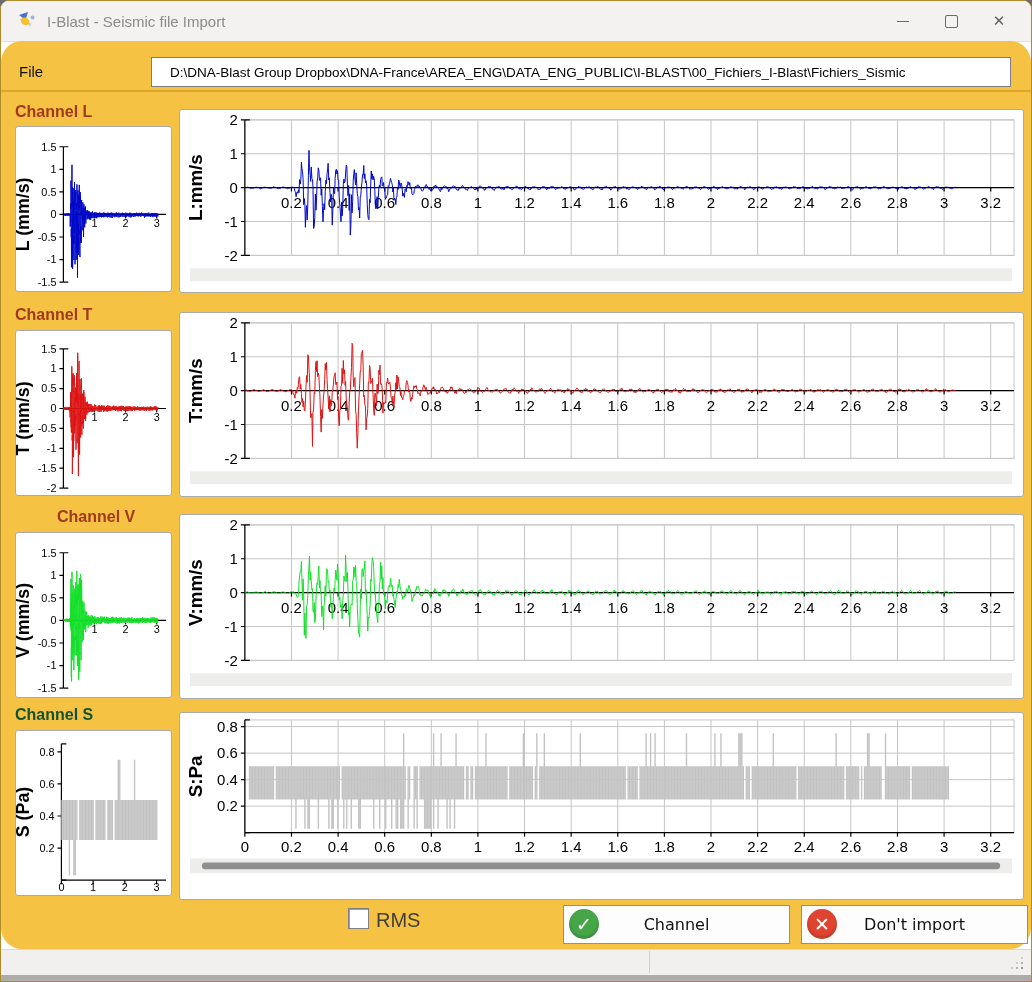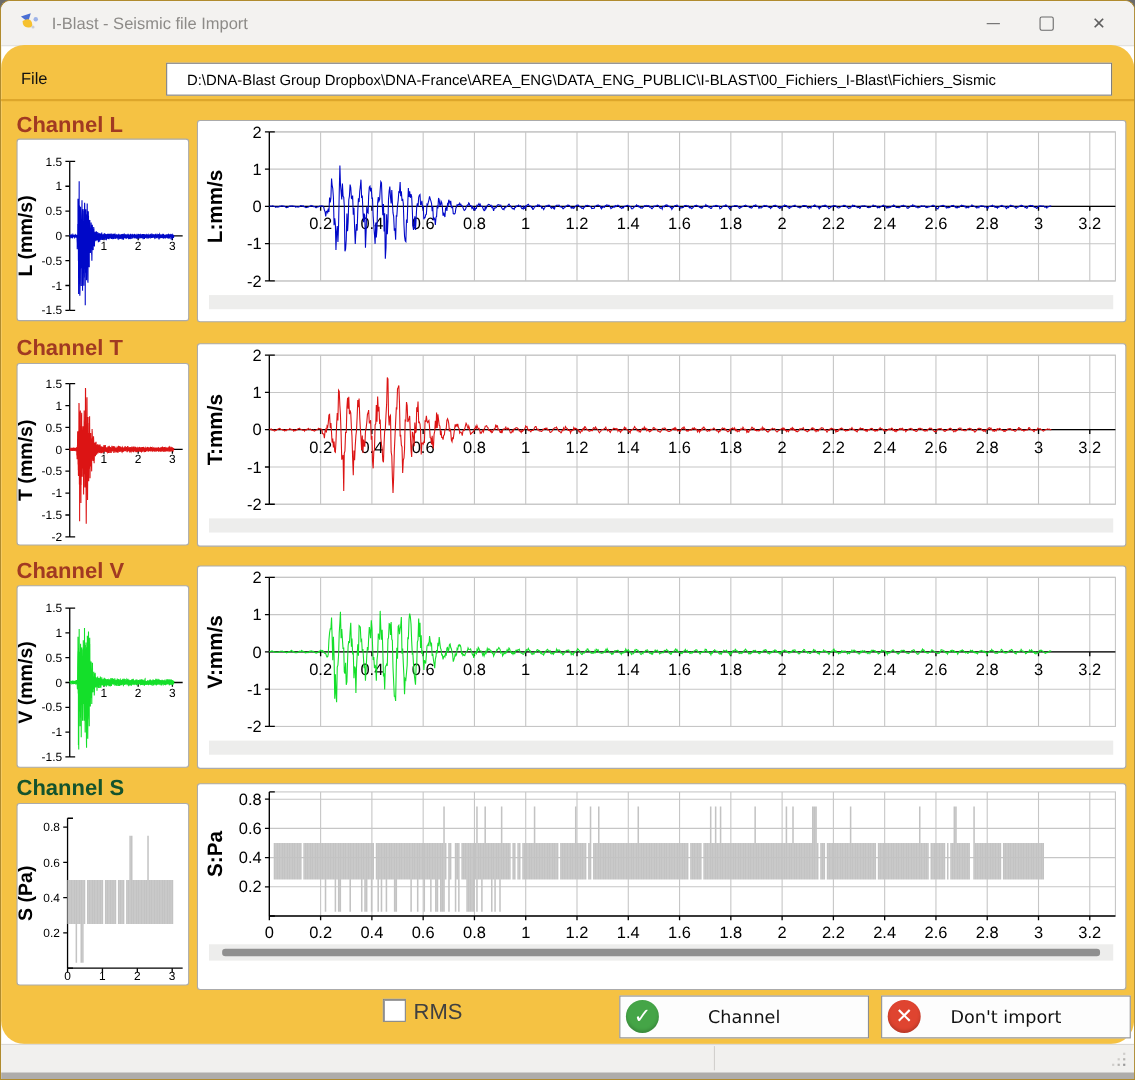--- a/index.html
+++ b/index.html
@@ -14,21 +14,21 @@
   .maxbox{width:11px;height:11px;border:1.4px solid #6a6a6a;border-radius:2px;}
   .minline{width:12px;height:0;border-top:1.6px solid #6a6a6a;}
 
   .body{position:absolute;left:0;top:40px;width:100%;height:908px;background:#f5c243;border-radius:21px;}
   .file-label{position:absolute;left:18px;top:22px;font-size:15px;color:#111;}
   .file-input{position:absolute;left:150px;top:16px;width:860px;height:30px;background:#fff;
               border:1px solid #7e7e7e;border-radius:0;font-size:13.5px;color:#000;padding:0 18px;
               white-space:nowrap;overflow:hidden;box-sizing:border-box;font-family:"Liberation Sans",sans-serif;}
   .file-rule{position:absolute;left:0;top:49px;width:100%;height:2px;background:#dda62b;}
 
-  .channel-title{position:absolute;left:14px;font-size:20px;font-weight:bold;color:#a13a22;}
+  .channel-title{position:absolute;left:14px;font-size:16px;font-weight:bold;color:#a13a22;}
   .panel{position:absolute;background:#fff;border:1px solid #ababab;border-radius:3px;box-sizing:border-box;overflow:hidden;}
   .panel svg{position:absolute;left:0;top:0;}
 
   .footer-rms-box{position:absolute;left:347px;top:867px;width:19px;height:19px;background:#fff;
                   border:1px solid #828282;box-shadow:inset 1px 1px 0 #9d9d9d;}
   .footer-rms-label{position:absolute;left:375px;top:868px;font-size:20px;color:#404040;}
   .big-btn{position:absolute;top:864px;width:225px;height:37px;background:#fdfdfd;border:1px solid #8f8f8f;
            display:flex;align-items:center;justify-content:center;font-size:16px;color:#111;cursor:default;
            font-family:"DejaVu Sans",sans-serif;}
   .btn-circle{position:absolute;left:5px;top:3px;width:30px;height:30px;border-radius:50%;
@@ -281,21 +281,21 @@
           <line x1="765.909090909091" y1="78.5" x2="765.909090909091" y2="82.5" stroke="#000" stroke-width="1.2"></line>
           <text x="765.909090909091" y="99.5" font-size="15" text-anchor="middle" font-family="&quot;Liberation Sans&quot;,sans-serif" fill="#000">3</text>
           <line x1="812.6363636363637" y1="78.5" x2="812.6363636363637" y2="82.5" stroke="#000" stroke-width="1.2"></line>
           <text x="812.6363636363637" y="99.5" font-size="15" text-anchor="middle" font-family="&quot;Liberation Sans&quot;,sans-serif" fill="#000">3.2</text>
           <text x="22" y="78.5" font-size="19" text-anchor="middle" font-family="&quot;Liberation Sans&quot;,sans-serif" fill="#000" font-weight="700" transform="rotate(-90 22 78.5)">T:mm/s</text>
           <path d="M65.0 78.4L65.6 77.9L66.2 78.2L66.8 77.8L67.3 78.8L67.9 79.0L68.5 78.5L69.1 79.4L69.7 79.7L70.3 79.0L70.8 79.4L71.4 79.1L72.0 78.3L72.6 78.1L73.2 78.0L73.8 77.4L74.3 77.2L74.9 77.6L75.5 78.2L76.1 78.3L76.7 78.3L77.3 78.9L77.9 78.7L78.4 79.1L79.0 79.7L79.6 78.9L80.2 79.4L80.8 78.6L81.4 78.4L81.9 78.4L82.5 78.3L83.1 78.0L83.7 77.4L84.3 78.1L84.9 78.1L85.4 78.6L86.0 78.4L86.6 78.9L87.2 79.8L87.8 78.9L88.4 79.5L88.9 79.2L89.5 78.6L90.1 78.8L90.7 78.0L91.3 77.7L91.9 77.5L92.5 77.1L93.0 77.9L93.6 78.0L94.2 78.3L94.8 78.6L95.4 79.0L96.0 78.9L96.5 78.7L97.1 79.8L97.7 78.6L98.3 78.8L98.9 78.7L99.5 78.0L100.0 78.1L100.6 77.3L101.2 78.1L101.8 78.1L102.4 77.9L103.0 78.2L103.6 78.9L104.1 79.0L104.7 79.2L105.3 78.8L105.9 79.9L106.5 79.4L107.1 79.2L107.6 78.7L108.2 78.6L108.8 78.5L109.4 77.7L110.0 77.2L110.6 77.8L111.1 77.4L111.7 77.6L112.3 78.0L112.9 78.4L113.5 82.2L114.1 82.2L114.6 82.5L115.2 86.2L115.8 79.3L116.4 78.1L117.0 81.1L117.6 75.2L118.2 76.3L118.7 72.3L119.3 65.0L119.9 64.5L120.5 77.0L121.1 72.3L121.7 81.4L122.2 90.3L122.8 86.5L123.4 94.8L124.0 89.4L124.6 98.5L125.2 99.2L125.7 90.1L126.3 74.1L126.9 63.2L127.5 70.1L128.1 42.2L128.7 43.2L129.3 56.7L129.8 65.0L130.4 82.6L131.0 106.0L131.6 104.0L132.2 101.7L132.8 134.9L133.3 100.3L133.9 97.9L134.5 80.4L135.1 81.6L135.7 58.1L136.3 49.1L136.8 59.2L137.4 48.2L138.0 64.3L138.6 60.7L139.2 63.1L139.8 76.7L140.3 84.3L140.9 104.5L141.5 120.4L142.1 97.6L142.7 106.5L143.3 93.1L143.9 83.8L144.4 79.7L145.0 67.2L145.6 51.2L146.2 57.7L146.8 49.9L147.4 67.5L147.9 76.7L148.5 85.9L149.1 97.1L149.7 83.8L150.3 99.9L150.9 87.6L151.4 93.4L152.0 93.6L152.6 80.3L153.2 77.1L153.8 71.9L154.4 64.4L155.0 62.9L155.5 60.5L156.1 72.3L156.7 72.3L157.3 69.8L157.9 87.7L158.5 84.3L159.0 106.8L159.6 114.0L160.2 98.4L160.8 97.2L161.4 74.1L162.0 72.8L162.5 55.9L163.1 71.1L163.7 48.0L164.3 61.6L164.9 57.5L165.5 73.3L166.0 69.2L166.6 86.2L167.2 92.2L167.8 95.7L168.4 106.9L169.0 108.4L169.6 90.1L170.1 80.0L170.7 77.8L171.3 65.5L171.9 55.0L172.5 30.6L173.1 31.9L173.6 64.8L174.2 74.6L174.8 66.3L175.4 65.3L176.0 98.9L176.6 102.5L177.1 121.2L177.7 136.7L178.3 121.7L178.9 98.2L179.5 84.7L180.1 71.3L180.7 58.8L181.2 59.1L181.8 40.9L182.4 39.6L183.0 37.8L183.6 53.9L184.2 84.8L184.7 83.1L185.3 92.6L185.9 94.3L186.5 118.2L187.1 106.4L187.7 104.5L188.2 96.5L188.8 69.8L189.4 70.2L190.0 53.1L190.6 56.3L191.2 71.4L191.7 70.2L192.3 68.3L192.9 65.9L193.5 82.6L194.1 96.8L194.7 103.5L195.3 81.0L195.8 81.4L196.4 86.1L197.0 93.6L197.6 71.9L198.2 81.6L198.8 79.8L199.3 57.9L199.9 62.1L200.5 52.7L201.1 71.9L201.7 71.5L202.3 73.4L202.8 78.7L203.4 101.2L204.0 90.6L204.6 90.7L205.2 91.8L205.8 89.8L206.3 90.8L206.9 70.4L207.5 70.8L208.1 65.7L208.7 70.7L209.3 71.9L209.9 70.7L210.4 70.0L211.0 76.0L211.6 85.9L212.2 86.2L212.8 92.0L213.4 84.1L213.9 92.8L214.5 95.7L215.1 83.0L215.7 79.8L216.3 70.4L216.9 77.3L217.4 62.7L218.0 76.8L218.6 64.4L219.2 69.2L219.8 74.5L220.4 75.0L221.0 83.5L221.5 79.3L222.1 85.6L222.7 85.5L223.3 87.7L223.9 83.6L224.5 83.3L225.0 78.5L225.6 78.1L226.2 77.5L226.8 69.9L227.4 68.4L228.0 70.2L228.5 72.9L229.1 80.0L229.7 77.6L230.3 80.3L230.9 88.0L231.5 89.4L232.0 85.4L232.6 87.1L233.2 82.3L233.8 77.7L234.4 73.6L235.0 75.3L235.6 74.0L236.1 75.0L236.7 73.2L237.3 76.6L237.9 77.3L238.5 81.6L239.1 80.7L239.6 80.8L240.2 81.5L240.8 83.9L241.4 79.9L242.0 78.7L242.6 79.1L243.1 77.4L243.7 75.0L244.3 72.6L244.9 73.7L245.5 75.8L246.1 77.4L246.7 75.1L247.2 76.7L247.8 79.8L248.4 82.6L249.0 82.0L249.6 81.2L250.2 81.0L250.7 80.1L251.3 80.1L251.9 77.5L252.5 77.2L253.1 75.5L253.7 77.0L254.2 74.6L254.8 76.4L255.4 77.8L256.0 77.3L256.6 78.4L257.2 81.7L257.7 81.0L258.3 81.5L258.9 79.7L259.5 78.9L260.1 80.5L260.7 78.1L261.3 76.9L261.8 75.2L262.4 75.1L263.0 74.8L263.6 76.2L264.2 76.6L264.8 78.9L265.3 79.3L265.9 78.7L266.5 80.1L267.1 79.1L267.7 81.2L268.3 80.9L268.8 79.5L269.4 78.6L270.0 77.5L270.6 77.8L271.2 74.7L271.8 76.0L272.4 74.6L272.9 75.1L273.5 78.5L274.1 78.1L274.7 79.2L275.3 80.8L275.9 81.0L276.4 78.8L277.0 81.6L277.6 79.2L278.2 77.9L278.8 77.8L279.4 77.9L279.9 77.1L280.5 76.1L281.1 77.9L281.7 77.8L282.3 76.9L282.9 77.3L283.4 78.1L284.0 79.4L284.6 81.2L285.2 81.5L285.8 80.9L286.4 79.0L287.0 80.4L287.5 79.1L288.1 77.7L288.7 77.7L289.3 77.3L289.9 76.6L290.5 76.7L291.0 76.9L291.6 77.7L292.2 77.9L292.8 79.6L293.4 79.2L294.0 80.4L294.5 81.1L295.1 79.1L295.7 80.0L296.3 79.3L296.9 78.2L297.5 78.0L298.1 77.0L298.6 75.2L299.2 76.1L299.8 75.7L300.4 77.7L301.0 79.2L301.6 78.4L302.1 78.9L302.7 79.9L303.3 80.5L303.9 79.2L304.5 79.1L305.1 79.1L305.6 79.0L306.2 77.6L306.8 76.5L307.4 75.5L308.0 75.5L308.6 77.5L309.1 77.8L309.7 78.7L310.3 78.2L310.9 79.7L311.5 79.7L312.1 79.6L312.7 80.1L313.2 80.1L313.8 79.2L314.4 78.1L315.0 78.5L315.6 77.5L316.2 77.5L316.7 77.1L317.3 77.7L317.9 77.0L318.5 78.6L319.1 78.5L319.7 78.9L320.2 79.3L320.8 80.8L321.4 80.9L322.0 80.5L322.6 79.9L323.2 79.2L323.8 77.7L324.3 77.6L324.9 76.7L325.5 76.7L326.1 76.9L326.7 76.1L327.3 77.5L327.8 78.2L328.4 78.9L329.0 80.1L329.6 80.0L330.2 80.6L330.8 81.4L331.3 80.8L331.9 78.9L332.5 79.3L333.1 77.0L333.7 78.6L334.3 77.6L334.8 75.6L335.4 76.5L336.0 77.1L336.6 77.7L337.2 79.2L337.8 79.2L338.4 78.7L338.9 79.7L339.5 81.4L340.1 79.3L340.7 79.6L341.3 78.9L341.9 78.9L342.4 76.7L343.0 78.1L343.6 77.0L344.2 77.6L344.8 77.5L345.4 78.2L345.9 78.5L346.5 78.4L347.1 80.3L347.7 80.0L348.3 81.4L348.9 80.3L349.5 79.1L350.0 79.8L350.6 77.9L351.2 77.1L351.8 78.2L352.4 75.7L353.0 75.9L353.5 77.2L354.1 77.7L354.7 78.6L355.3 78.5L355.9 79.6L356.5 79.8L357.0 79.8L357.6 79.5L358.2 79.0L358.8 79.3L359.4 79.3L360.0 77.4L360.5 76.6L361.1 76.8L361.7 77.8L362.3 76.0L362.9 76.9L363.5 77.7L364.1 78.1L364.6 79.2L365.2 80.3L365.8 81.3L366.4 80.4L367.0 80.0L367.6 78.6L368.1 78.2L368.7 78.5L369.3 78.3L369.9 77.9L370.5 77.4L371.1 76.8L371.6 76.1L372.2 77.9L372.8 78.4L373.4 79.6L374.0 78.4L374.6 79.3L375.2 80.4L375.7 81.0L376.3 79.5L376.9 78.9L377.5 78.4L378.1 77.9L378.7 77.2L379.2 77.6L379.8 77.2L380.4 77.6L381.0 78.4L381.6 77.5L382.2 77.9L382.7 79.9L383.3 78.8L383.9 79.4L384.5 80.1L385.1 80.9L385.7 79.0L386.2 79.4L386.8 78.6L387.4 78.2L388.0 77.8L388.6 76.3L389.2 77.3L389.8 76.8L390.3 78.5L390.9 78.4L391.5 78.5L392.1 79.2L392.7 80.5L393.3 80.2L393.8 81.3L394.4 79.1L395.0 79.1L395.6 78.3L396.2 78.0L396.8 77.5L397.3 76.8L397.9 75.7L398.5 76.7L399.1 77.5L399.7 77.6L400.3 79.6L400.9 79.1L401.4 78.9L402.0 80.5L402.6 79.7L403.2 80.5L403.8 79.0L404.4 78.0L404.9 77.2L405.5 77.4L406.1 77.6L406.7 76.0L407.3 77.6L407.9 77.0L408.4 77.2L409.0 79.3L409.6 78.3L410.2 79.5L410.8 79.5L411.4 80.4L411.9 79.6L412.5 80.0L413.1 78.7L413.7 78.9L414.3 78.1L414.9 76.5L415.5 77.0L416.0 76.8L416.6 77.9L417.2 77.9L417.8 78.3L418.4 78.2L419.0 79.8L419.5 79.7L420.1 80.2L420.7 80.6L421.3 80.7L421.9 79.7L422.5 79.2L423.0 77.5L423.6 77.2L424.2 77.1L424.8 77.1L425.4 76.9L426.0 77.4L426.6 78.9L427.1 78.4L427.7 79.6L428.3 79.7L428.9 80.1L429.5 80.1L430.1 79.9L430.6 79.3L431.2 79.4L431.8 78.1L432.4 78.1L433.0 77.4L433.6 77.9L434.1 77.0L434.7 78.5L435.3 76.9L435.9 78.2L436.5 78.7L437.1 79.6L437.6 79.3L438.2 78.9L438.8 79.7L439.4 79.9L440.0 78.9L440.6 77.7L441.2 77.1L441.7 76.7L442.3 77.5L442.9 76.0L443.5 77.1L444.1 78.3L444.7 79.0L445.2 79.6L445.8 79.0L446.4 79.9L447.0 79.5L447.6 78.8L448.2 78.6L448.7 78.8L449.3 79.0L449.9 78.6L450.5 77.1L451.1 77.7L451.7 77.0L452.3 76.7L452.8 78.1L453.4 77.8L454.0 78.0L454.6 78.5L455.2 80.4L455.8 79.2L456.3 78.7L456.9 80.7L457.5 79.2L458.1 79.6L458.7 78.5L459.3 77.5L459.8 78.3L460.4 76.3L461.0 76.2L461.6 77.1L462.2 77.7L462.8 78.3L463.3 79.3L463.9 79.7L464.5 80.0L465.1 79.1L465.7 79.3L466.3 79.7L466.9 78.8L467.4 78.1L468.0 78.5L468.6 78.1L469.2 77.7L469.8 77.1L470.4 77.2L470.9 78.0L471.5 78.2L472.1 78.9L472.7 79.6L473.3 79.6L473.9 80.0L474.4 81.0L475.0 79.5L475.6 80.0L476.2 78.8L476.8 78.6L477.4 77.4L478.0 76.8L478.5 77.1L479.1 77.5L479.7 77.2L480.3 78.7L480.9 78.0L481.5 79.4L482.0 79.6L482.6 80.3L483.2 80.4L483.8 79.8L484.4 78.4L485.0 79.4L485.5 78.0L486.1 77.4L486.7 77.5L487.3 76.8L487.9 77.9L488.5 78.0L489.0 76.9L489.6 78.7L490.2 79.5L490.8 78.6L491.4 80.3L492.0 79.6L492.6 79.7L493.1 80.2L493.7 78.9L494.3 78.8L494.9 77.4L495.5 78.3L496.1 77.7L496.6 76.2L497.2 77.2L497.8 78.1L498.4 78.8L499.0 78.2L499.6 78.8L500.1 80.7L500.7 79.4L501.3 80.9L501.9 80.6L502.5 78.9L503.1 78.5L503.7 78.6L504.2 77.2L504.8 76.2L505.4 76.9L506.0 77.6L506.6 77.2L507.2 77.8L507.7 79.1L508.3 78.9L508.9 79.6L509.5 79.3L510.1 79.5L510.7 79.6L511.2 79.3L511.8 79.4L512.4 78.0L513.0 78.0L513.6 78.3L514.2 76.4L514.7 78.3L515.3 76.9L515.9 77.3L516.5 77.7L517.1 79.0L517.7 79.0L518.3 80.1L518.8 80.2L519.4 80.7L520.0 79.7L520.6 79.7L521.2 78.6L521.8 78.7L522.3 77.9L522.9 78.0L523.5 77.1L524.1 77.5L524.7 77.8L525.3 77.5L525.8 77.9L526.4 79.5L527.0 80.1L527.6 80.6L528.2 80.0L528.8 79.5L529.4 79.2L529.9 78.7L530.5 78.5L531.1 78.2L531.7 77.6L532.3 77.8L532.9 76.9L533.4 78.3L534.0 77.1L534.6 77.9L535.2 79.3L535.8 79.0L536.4 80.2L536.9 79.3L537.5 79.5L538.1 80.3L538.7 78.9L539.3 78.8L539.9 77.6L540.4 78.3L541.0 77.3L541.6 76.6L542.2 78.5L542.8 77.5L543.4 78.8L544.0 79.3L544.5 78.7L545.1 80.2L545.7 79.8L546.3 80.4L546.9 79.8L547.5 79.5L548.0 78.4L548.6 77.6L549.2 77.9L549.8 78.0L550.4 77.4L551.0 77.0L551.5 76.6L552.1 78.0L552.7 78.6L553.3 79.3L553.9 79.2L554.5 79.9L555.1 80.4L555.6 80.3L556.2 79.3L556.8 79.4L557.4 78.4L558.0 78.3L558.6 78.2L559.1 77.1L559.7 77.4L560.3 76.7L560.9 78.0L561.5 77.7L562.1 79.3L562.6 78.8L563.2 80.3L563.8 79.4L564.4 79.3L565.0 79.8L565.6 78.9L566.1 78.0L566.7 77.9L567.3 78.3L567.9 76.7L568.5 76.8L569.1 77.0L569.7 77.2L570.2 78.0L570.8 78.3L571.4 78.9L572.0 78.5L572.6 79.7L573.2 80.8L573.7 80.0L574.3 78.9L574.9 78.7L575.5 78.9L576.1 77.6L576.7 78.2L577.2 77.1L577.8 77.4L578.4 77.7L579.0 77.9L579.6 78.0L580.2 78.3L580.8 79.1L581.3 80.6L581.9 79.3L582.5 80.1L583.1 80.1L583.7 78.4L584.3 78.0L584.8 78.5L585.4 77.4L586.0 77.6L586.6 77.0L587.2 77.6L587.8 78.0L588.3 78.4L588.9 78.9L589.5 79.1L590.1 79.8L590.7 79.4L591.3 79.0L591.8 79.3L592.4 79.2L593.0 79.1L593.6 77.9L594.2 78.2L594.8 77.7L595.4 77.4L595.9 76.6L596.5 77.9L597.1 78.4L597.7 78.0L598.3 78.9L598.9 79.5L599.4 79.1L600.0 80.1L600.6 80.5L601.2 79.0L601.8 78.9L602.4 78.1L602.9 77.9L603.5 76.9L604.1 77.8L604.7 77.5L605.3 77.4L605.9 77.5L606.5 78.2L607.0 78.9L607.6 78.7L608.2 79.1L608.8 79.9L609.4 78.9L610.0 79.8L610.5 78.4L611.1 78.4L611.7 78.8L612.3 78.0L612.9 77.5L613.5 77.3L614.0 77.2L614.6 77.6L615.2 78.8L615.8 78.7L616.4 79.6L617.0 79.9L617.5 79.0L618.1 79.3L618.7 79.2L619.3 79.5L619.9 78.4L620.5 77.8L621.1 77.5L621.6 76.7L622.2 77.4L622.8 77.6L623.4 77.6L624.0 78.3L624.6 78.6L625.1 79.5L625.7 78.6L626.3 79.8L626.9 79.9L627.5 79.2L628.1 79.1L628.6 78.5L629.2 78.3L629.8 77.7L630.4 78.4L631.0 78.4L631.6 77.3L632.2 77.1L632.7 77.3L633.3 79.0L633.9 78.5L634.5 79.6L635.1 80.0L635.7 78.7L636.2 80.1L636.8 79.2L637.4 79.3L638.0 78.7L638.6 78.6L639.2 77.5L639.7 77.3L640.3 78.2L640.9 77.5L641.5 78.2L642.1 77.3L642.7 79.0L643.2 78.5L643.8 78.7L644.4 79.2L645.0 80.3L645.6 79.4L646.2 79.0L646.8 78.7L647.3 78.6L647.9 77.8L648.5 77.6L649.1 77.4L649.7 77.2L650.3 78.2L650.8 77.8L651.4 78.5L652.0 79.0L652.6 79.3L653.2 79.0L653.8 79.9L654.3 79.9L654.9 80.0L655.5 79.4L656.1 77.9L656.7 77.3L657.3 77.9L657.9 77.1L658.4 77.3L659.0 77.6L659.6 78.0L660.2 77.9L660.8 79.2L661.4 79.5L661.9 79.4L662.5 80.0L663.1 79.4L663.7 78.9L664.3 79.6L664.9 78.4L665.4 78.0L666.0 77.8L666.6 77.0L667.2 77.3L667.8 77.2L668.4 77.2L668.9 78.1L669.5 78.4L670.1 79.5L670.7 79.6L671.3 80.3L671.9 79.8L672.5 80.4L673.0 80.0L673.6 78.4L674.2 77.9L674.8 77.8L675.4 77.5L676.0 77.6L676.5 77.6L677.1 77.4L677.7 78.3L678.3 78.4L678.9 78.5L679.5 79.0L680.0 80.0L680.6 79.7L681.2 79.8L681.8 79.0L682.4 79.1L683.0 78.2L683.6 78.5L684.1 77.9L684.7 77.4L685.3 77.3L685.9 77.3L686.5 77.8L687.1 78.8L687.6 78.8L688.2 79.6L688.8 80.4L689.4 79.7L690.0 79.1L690.6 80.1L691.1 79.1L691.7 79.2L692.3 78.2L692.9 77.5L693.5 77.1L694.1 77.0L694.6 77.1L695.2 77.0L695.8 78.7L696.4 78.3L697.0 79.0L697.6 79.3L698.2 79.5L698.7 79.4L699.3 79.5L699.9 79.5L700.5 78.4L701.1 78.2L701.7 77.7L702.2 77.7L702.8 77.3L703.4 77.3L704.0 77.7L704.6 77.6L705.2 78.9L705.7 79.2L706.3 79.0L706.9 78.8L707.5 80.5L708.1 80.5L708.7 79.6L709.3 79.5L709.8 78.3L710.4 77.9L711.0 77.3L711.6 77.1L712.2 77.1L712.8 77.5L713.3 77.5L713.9 78.0L714.5 78.8L715.1 79.3L715.7 79.9L716.3 79.0L716.8 79.6L717.4 80.3L718.0 78.6L718.6 78.5L719.2 78.0L719.8 78.2L720.3 77.0L720.9 76.9L721.5 76.6L722.1 78.0L722.7 77.2L723.3 78.5L723.9 78.6L724.4 79.7L725.0 78.9L725.6 80.0L726.2 79.8L726.8 78.8L727.4 79.4L727.9 78.0L728.5 77.6L729.1 78.5L729.7 77.7L730.3 77.2L730.9 77.4L731.4 78.3L732.0 78.4L732.6 78.8L733.2 79.0L733.8 79.4L734.4 80.1L735.0 79.4L735.5 80.0L736.1 79.4L736.7 79.0L737.3 78.8L737.9 77.8L738.5 77.7L739.0 77.8L739.6 77.5L740.2 77.4L740.8 78.0L741.4 78.7L742.0 78.3L742.5 79.0L743.1 79.3L743.7 79.4L744.3 79.8L744.9 79.8L745.5 79.3L746.0 78.5L746.6 77.9L747.2 78.2L747.8 76.5L748.4 76.6L749.0 78.1L749.6 77.6L750.1 77.9L750.7 79.1L751.3 78.9L751.9 79.0L752.5 79.8L753.1 79.6L753.6 78.9L754.2 79.0L754.8 78.8L755.4 78.5L756.0 78.6L756.6 77.8L757.1 76.5L757.7 76.6L758.3 77.7L758.9 78.4L759.5 78.4L760.1 78.8L760.7 78.5L761.2 79.6L761.8 80.2L762.4 79.4L763.0 78.9L763.6 78.4L764.2 78.9L764.7 78.3L765.3 77.0L765.9 77.5L766.5 77.9L767.1 77.7L767.7 77.7L768.2 78.3L768.8 78.3L769.4 79.2L770.0 79.5L770.6 79.7L771.2 78.9L771.7 78.8L772.3 78.5L772.9 78.3L773.5 78.1L774.1 77.8L774.7 78.1L775.3 78.1L775.8 77.9L776.4 78.4L777.0 78.3L777.6 78.4" fill="none" stroke="#dc1414" stroke-width="1"></path>
           <rect x="10" y="160" width="824" height="13" fill="#ededec"></rect>
         </svg>
     </div>
 
-    <div class="channel-title" style="top: 467px; color: rgb(161, 58, 34);">Channel V</div>
+    <div class="channel-title" style="top: 467px; color: rgb(161, 58, 34); margin-left: 42px;">Channel V</div>
     <div class="panel" style="left:14px;top:491px;width:157px;height:166px">
       <svg width="155" height="164" viewBox="0 0 157 166" preserveAspectRatio="none">
           <line x1="48" y1="88.5" x2="152" y2="88.5" stroke="#000" stroke-width="1.2"></line>
           <line x1="48" y1="20" x2="48" y2="157" stroke="#000" stroke-width="1.2"></line>
           <line x1="48" y1="20" x2="53" y2="20" stroke="#000" stroke-width="1.2"></line>
           <line x1="48" y1="157" x2="53" y2="157" stroke="#000" stroke-width="1.2"></line>
           <line x1="44" y1="20" x2="48" y2="20" stroke="#000" stroke-width="1.2"></line>
           <text x="41" y="23.85" font-size="11" text-anchor="end" font-family="&quot;Liberation Sans&quot;,sans-serif" fill="#000">1.5</text>
           <line x1="44" y1="42.83333333333333" x2="48" y2="42.83333333333333" stroke="#000" stroke-width="1.2"></line>
           <text x="41" y="46.68333333333333" font-size="11" text-anchor="end" font-family="&quot;Liberation Sans&quot;,sans-serif" fill="#000">1</text>

